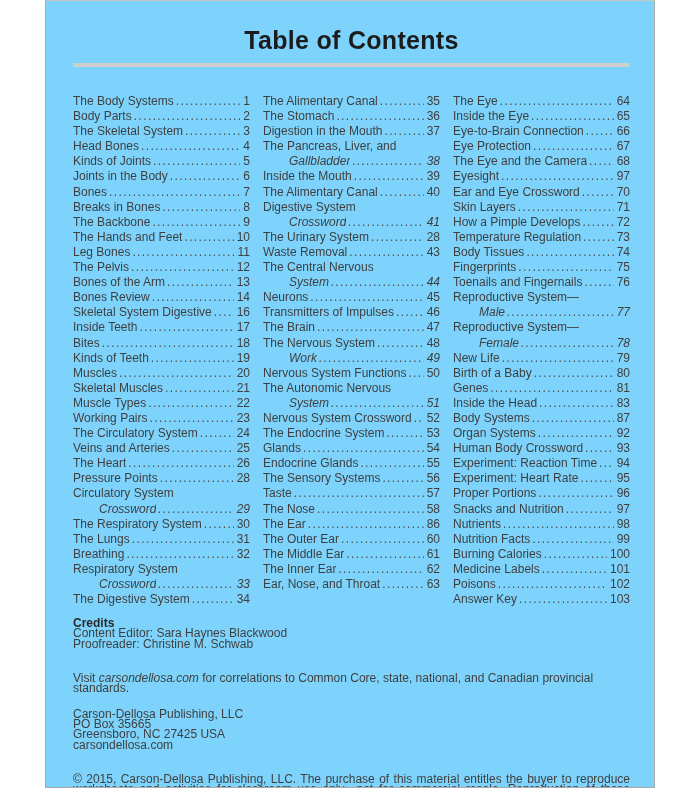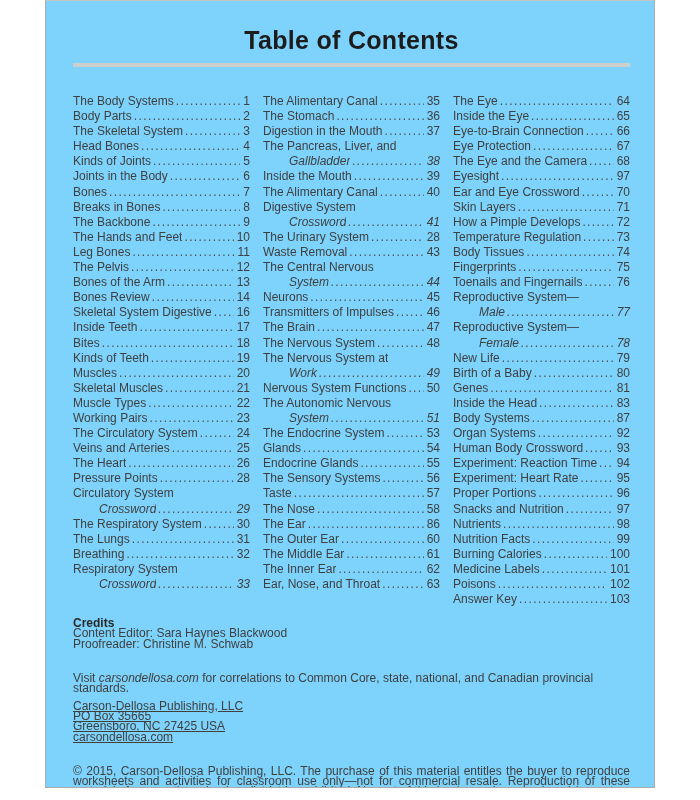--- a/index.html
+++ b/index.html
@@ -63,21 +63,21 @@
 
   .footer {
     margin-top: 11px;
     font-size: 12px;
     line-height: 10.3px;
     color: #3f3f3f;
   }
   .credits-heading { font-weight: bold; color: #2a2a2a; }
   .visit { margin-top: 24px; }
   .visit i { font-style: italic; }
-  .publisher { margin-top: 7px; text-decoration: underline; }
+  .publisher { margin-top: 15px; }
   .copyright { margin-top: 24px; text-align: justify; }
   .isbn { margin-top: 5px; text-align: right; font-weight: bold; }
 </style>
 </head>
 <body>
 
 <div class="page">
   <div class="content">
 
     <h1 class="title">Table of Contents</h1>
@@ -239,20 +239,25 @@
             <span class="num">32</span>
           </div>
           <div class="row wrap1">
             <span class="label">Respiratory System</span>
           </div>
           <div class="row wrap2">
             <span class="label">Crossword</span>
             <span class="dots"></span>
             <span class="num">33</span>
           </div>
+          <div class="row">
+            <span class="label">The Digestive System</span>
+            <span class="dots"></span>
+            <span class="num">34</span>
+          </div>
         </div>
       <div class="col">
           <div class="row">
             <span class="label">The Alimentary Canal</span>
             <span class="dots"></span>
             <span class="num">35</span>
           </div>
           <div class="row">
             <span class="label">The Stomach</span>
             <span class="dots"></span>
@@ -320,40 +325,42 @@
           <div class="row">
             <span class="label">The Brain</span>
             <span class="dots"></span>
             <span class="num">47</span>
           </div>
           <div class="row">
             <span class="label">The Nervous System</span>
             <span class="dots"></span>
             <span class="num">48</span>
           </div>
-          <div class="row wrap1">
-            <span class="label">The Nervous System at</span>
-          </div>
           <div class="row wrap2">
             <span class="label">Work</span>
             <span class="dots"></span>
             <span class="num">49</span>
           </div>
           <div class="row">
             <span class="label">Nervous System Functions</span>
             <span class="dots"></span>
             <span class="num">50</span>
           </div>
           <div class="row wrap1">
             <span class="label">The Autonomic Nervous</span>
           </div>
           <div class="row wrap2">
             <span class="label">System</span>
             <span class="dots"></span>
             <span class="num">51</span>
+          </div>
+          <div class="row">
+            <span class="label">Nervous System Crossword</span>
+            <span class="dots"></span>
+            <span class="num">52</span>
           </div>
           <div class="row">
             <span class="label">The Endocrine System</span>
             <span class="dots"></span>
             <span class="num">53</span>
           </div>
           <div class="row">
             <span class="label">Glands</span>
             <span class="dots"></span>
             <span class="num">54</span>

